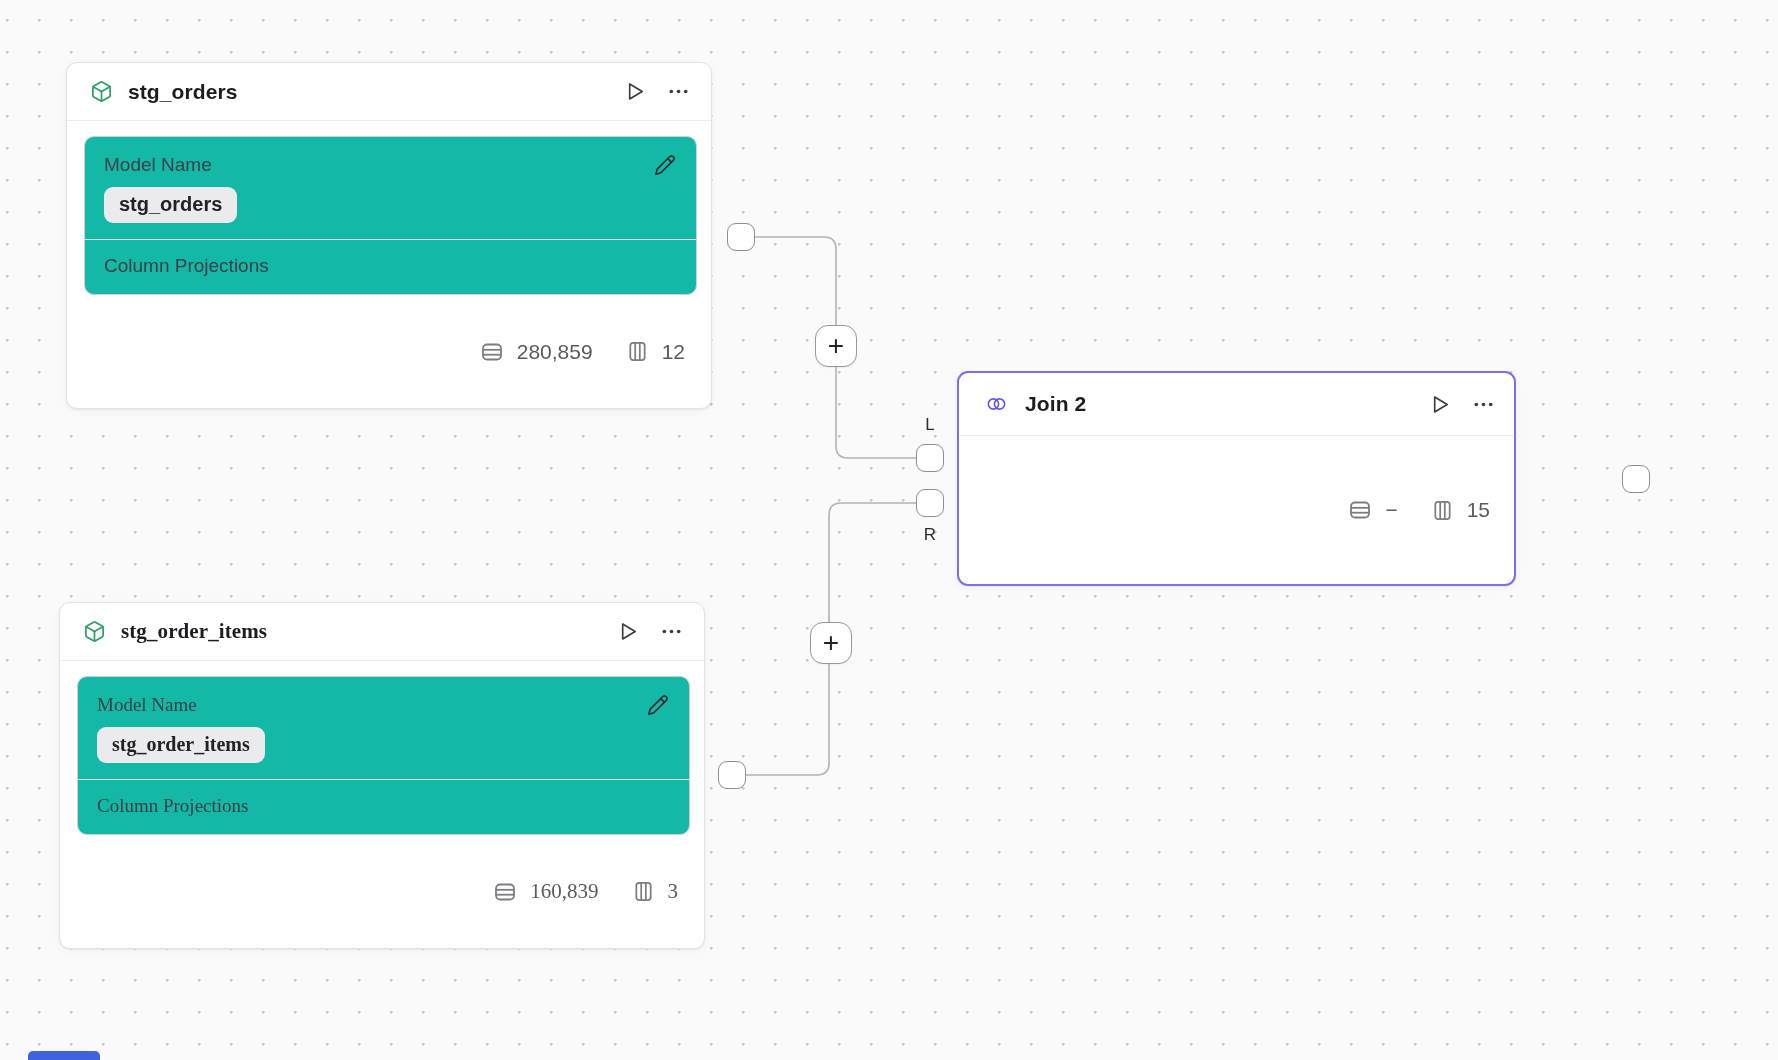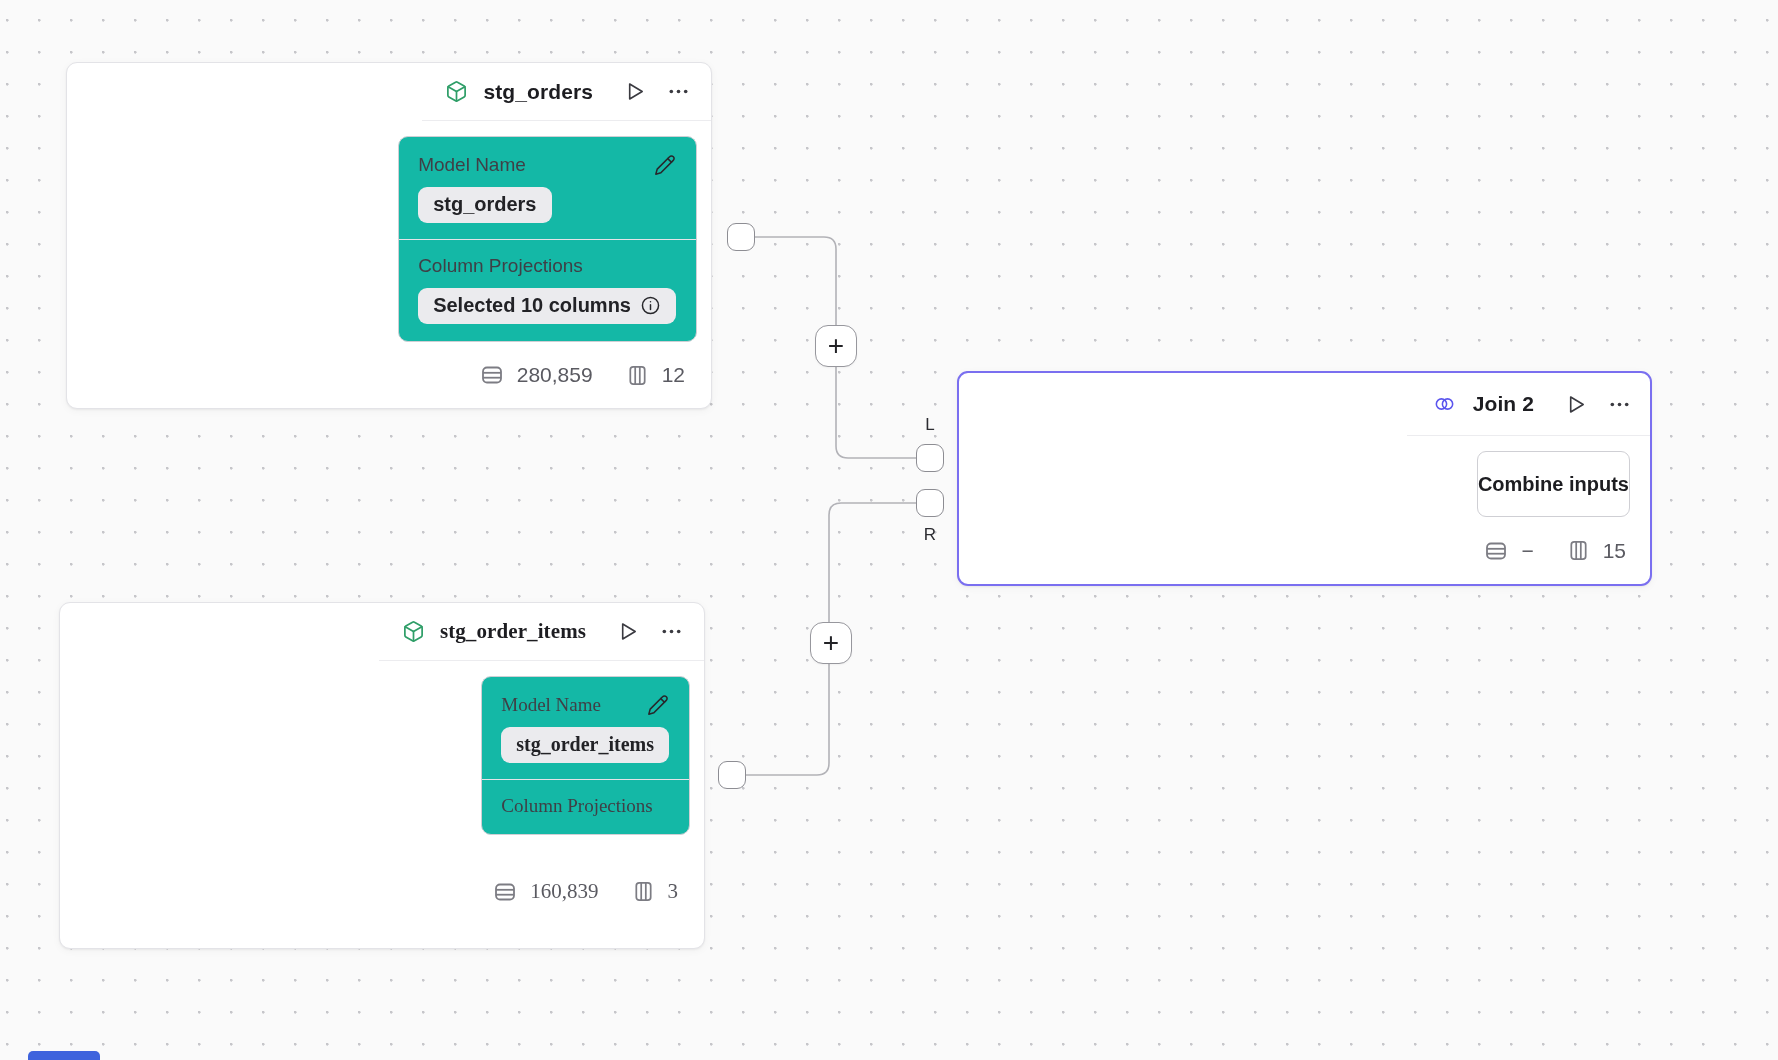--- a/index.html
+++ b/index.html
@@ -15,25 +15,24 @@
   }
 
   svg.edge-layer { position: absolute; inset: 0; width: 100%; height: 100%; z-index: 1; }
   svg.edge-layer path { stroke: #b2b2b7; stroke-width: 1.6; fill: none; }
 
   
   .node {
     position: absolute; background: #ffffff; border: 1px solid #e3e3e7;
     border-radius: 11px; z-index: 3; display: flex; flex-direction: column;
     box-shadow: 0 1px 2px rgba(0,0,0,.05), 0 2px 8px rgba(0,0,0,.04);
-    align-items: flex-end;
   }
   #node-stg-orders      { left: 66px;  top: 62px;  width: 646px; height: 347px; }
   #node-stg-order-items { left: 59px;  top: 602px; width: 646px; height: 347px; font-family: Liberation Serif, serif; }
-  #node-join            { left: 957px; top: 371px; width: 695px; height: 215px;
+  #node-join            { left: 957px; top: 371px; width: 559px; height: 215px;
                           border: 2px solid #7a6ff0; }
 
   .node-header {
     display: flex; align-items: center; gap: 15px;
     height: 58px; padding: 0 21px 0 23px; flex: 0 0 auto;
     border-bottom: 1px solid #ececef;
   }
   #node-join .node-header { height: 63px; padding: 0 19px 0 24px; }
   .node-title { font-size: 21px; font-weight: 700; color: #1d1d21; letter-spacing: .1px; }
   .header-spacer { flex: 1; }
@@ -167,28 +166,20 @@
               </svg>
           </button>
         </div>
         <span class="chip">
           <span>stg_orders</span>
         </span>
       </div>
       <div class="card-divider"></div>
       <div class="card-section second">
         <span class="field-label">Column Projections</span><br>
-        <span class="chip">
-          <span>Selected 10 columns</span>
-          <svg class="ico" width="21" height="21" viewBox="0 0 24 24" fill="none" stroke="#27272b" stroke-width="1.7" stroke-linecap="round">
-              <circle cx="12" cy="12" r="9.2"></circle>
-              <path d="M12 11v5.5"></path>
-              <path d="M12 7.6h.01"></path>
-            </svg>
-        </span>
       </div>
     </div>
     <div class="node-footer">
       <svg class="ico" width="24" height="24" viewBox="0 0 24 24" fill="none" stroke="#7c7c83" stroke-width="1.8">
           <rect x="3" y="4.5" width="18" height="15" rx="4"></rect>
           <path d="M3 9.8h18"></path>
           <path d="M3 14.7h18"></path>
         </svg>
       <span class="stat-value">280,859</span>
       <span class="stat-gap"></span>
@@ -278,23 +269,20 @@
         </button>
         <button class="icon-btn">
           <svg class="ico" width="23" height="23" viewBox="0 0 24 24" fill="#3a3a40">
               <circle cx="4.5" cy="12" r="1.9"></circle>
               <circle cx="12" cy="12" r="1.9"></circle>
               <circle cx="19.5" cy="12" r="1.9"></circle>
             </svg>
         </button>
       </div>
     </div>
-    <div class="join-body">
-      <button class="combine-btn">Combine inputs</button>
-    </div>
     <div class="node-footer">
       <svg class="ico" width="24" height="24" viewBox="0 0 24 24" fill="none" stroke="#7c7c83" stroke-width="1.8">
           <rect x="3" y="4.5" width="18" height="15" rx="4"></rect>
           <path d="M3 9.8h18"></path>
           <path d="M3 14.7h18"></path>
         </svg>
       <span class="stat-value">−</span>
       <span class="stat-gap"></span>
       <svg class="ico" width="23" height="23" viewBox="0 0 24 24" fill="none" stroke="#7c7c83" stroke-width="1.8">
           <rect x="4.5" y="3" width="15" height="18" rx="3"></rect>

